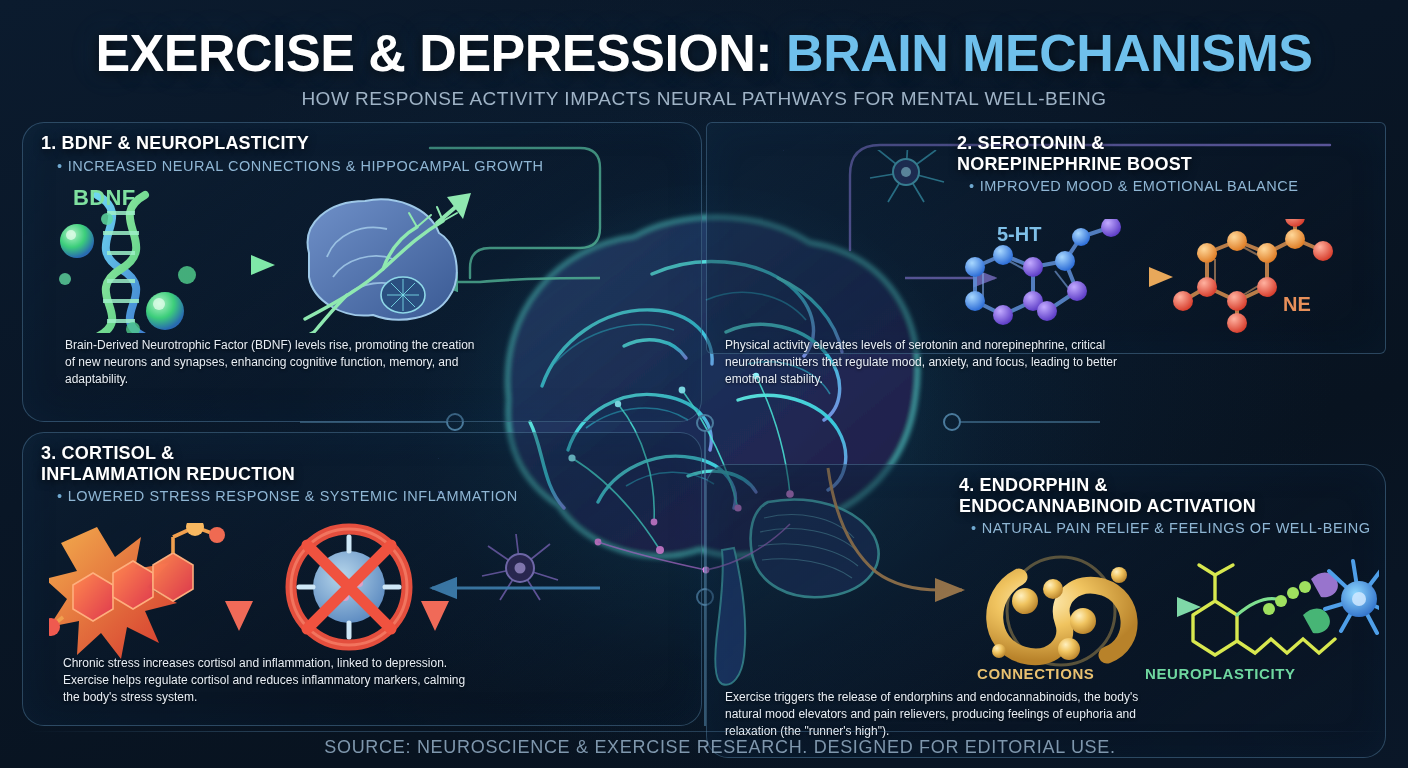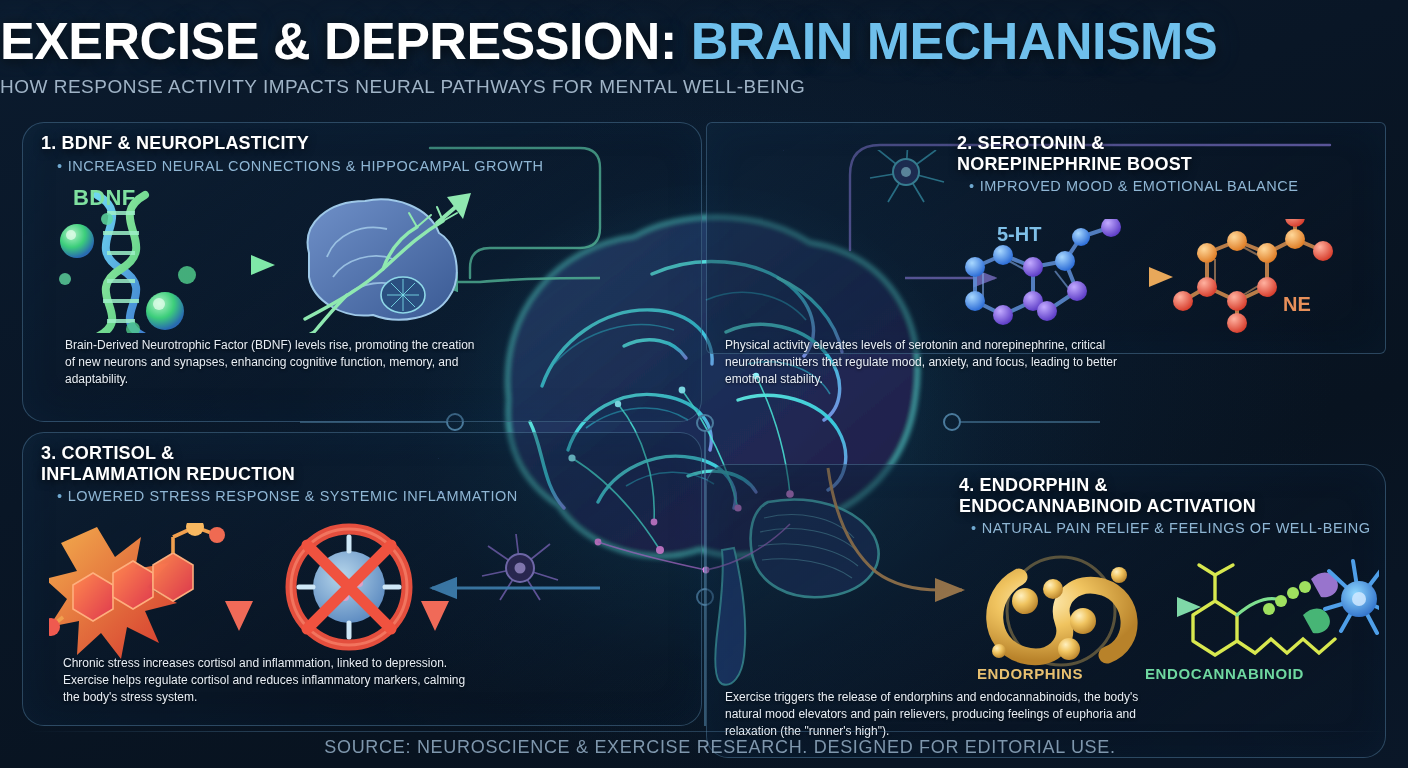--- a/index.html
+++ b/index.html
@@ -13,21 +13,21 @@
   #stage {
     position:absolute; inset:0;
     width:1408px; height:768px;
     background:
       radial-gradient(ellipse 520px 420px at 704px 430px, rgba(24,90,120,0.42) 0%, rgba(12,40,64,0.18) 55%, rgba(9,22,38,0) 78%),
       radial-gradient(ellipse 900px 560px at 704px 380px, rgba(16,52,86,0.35) 0%, rgba(9,22,38,0) 70%),
       linear-gradient(160deg,#0b1b2e 0%, #091626 40%, #081320 70%, #0a1728 100%);
     overflow:hidden;
   }
   
-  .header { position:absolute; top:0; left:0; width:1408px; text-align:left; padding-top:14px; }
+  .header { position:absolute; top:0; left:0; width:1408px; text-align:center; padding-top:26px; }
   .title {
     font-size:52px; font-weight:bold; letter-spacing:-0.5px; line-height:1.04;
     white-space:nowrap;
     text-shadow:0 2px 14px rgba(0,0,0,0.8), 0 0 30px rgba(90,160,220,0.18);
   }
   .title .w { color:#ffffff; }
   .title .b { color:#6fc0ec; }
   .subtitle {
     margin-top:8px; font-size:19px; letter-spacing:0.5px; color:#9fb3c6;
     font-weight:400; white-space:nowrap;
@@ -582,22 +582,22 @@
             <g stroke="#4f9fe8" stroke-width="4" fill="none" stroke-linecap="round">
               <path d="M0,0 L-30,-28 M0,0 L-6,-38 M0,0 L26,-34 M0,0 L-34,10 M0,0 L-18,32 M0,0 L18,34 M0,0 L36,16"></path>
             </g>
             <circle cx="0" cy="0" r="18" fill="url(#neuB)"></circle>
             <circle cx="0" cy="0" r="7" fill="#cfe8ff" opacity="0.85"></circle>
           </g>
         </g>
       </svg>
     </div>
     <div class="gfx" style="left:258px; top:200px; width:420px; height:22px;">
-      <span style="position:absolute; left:12px; top:0; font-size:15px; font-weight:bold; letter-spacing:0.6px; color:#e8c070;">ENDORPHINS</span>
-      <span style="position:absolute; left:180px; top:0; font-size:15px; font-weight:bold; letter-spacing:0.6px; color:#6fd8a0;">ENDOCANNABINOID</span>
+      <span style="position:absolute; left:12px; top:0; font-size:15px; font-weight:bold; letter-spacing:0.6px; color:#e8c070;">CONNECTIONS</span>
+      <span style="position:absolute; left:180px; top:0; font-size:15px; font-weight:bold; letter-spacing:0.6px; color:#6fd8a0;">NEUROPLASTICITY</span>
     </div>
     <div class="p-body body-r" style="top:224px; left:18px; width:430px;">Exercise triggers the release of endorphins and endocannabinoids, the body's natural mood elevators and pain relievers, producing feelings of euphoria and relaxation (the "runner's high").</div>
   </div>
 
   <div class="footer-rule"></div>
   <div class="footer">SOURCE: NEUROSCIENCE &amp; EXERCISE RESEARCH. DESIGNED FOR EDITORIAL USE.</div>
 
 </div>
 
 </body></html>

